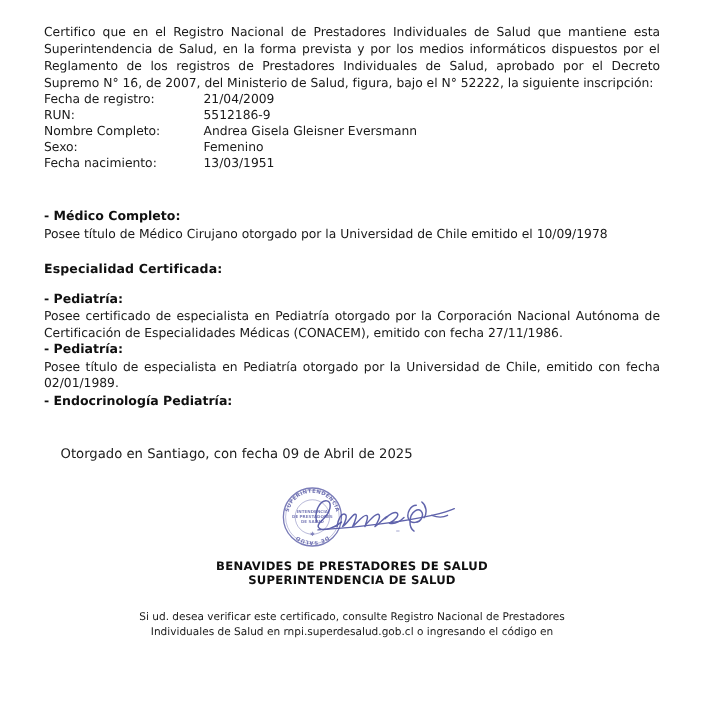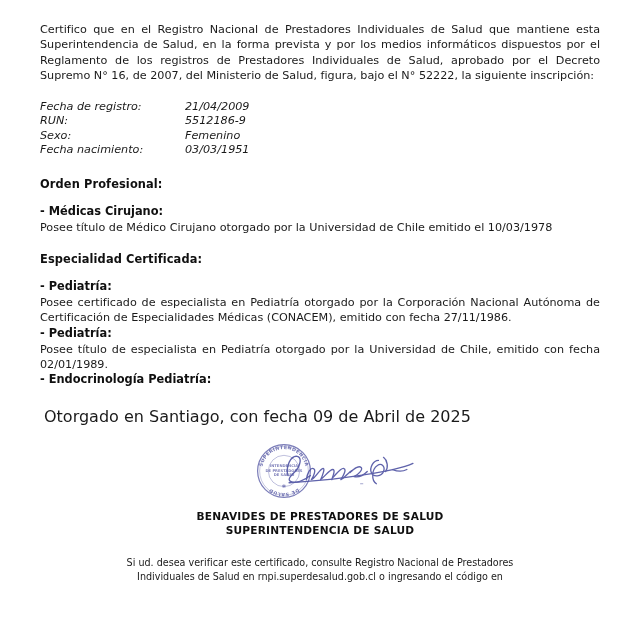--- a/index.html
+++ b/index.html
@@ -31,24 +31,22 @@
     line-height: 15.4px;
     text-align: justify;
     text-justify: inter-word;
     width: 560px;
     margin: 0;
     color: #1a1a1a;
   }
 
   
   .fields {
-    margin-top: 16px;
     width: 420px;
     border-collapse: collapse;
-    font-style: italic;
   }
   .fields td {
     font-size: 11.2px;
     line-height: 14.6px;
     padding: 0;
     vertical-align: top;
     color: #1a1a1a;
     white-space: nowrap;
   }
   .fields td.label { width: 145px; }
@@ -79,22 +77,22 @@
     width: 560px;
     text-align: justify;
     text-justify: inter-word;
     color: #1a1a1a;
   }
   .item-body.nojust { text-align: left; }
   .spacer-2  { height: 2px; }
 
   
   .granted {
-    margin: 4px;
-    font-size: 16px;
+    margin: 15px;
+    font-size: 12px;
     line-height: 15px;
     color: #1a1a1a;
   }
   .gap-before-granted { height: 17px; }
 
   
   .sign-area {
     position: relative;
     height: 72px;
     margin-top: 12px;
@@ -146,37 +144,40 @@
     <tbody>
       <tr>
         <td class="label">Fecha de registro:</td>
         <td class="value">21/04/2009</td>
       </tr>
       <tr>
         <td class="label">RUN:</td>
         <td class="value">5512186-9</td>
       </tr>
       <tr>
+        <td class="label">Nombre Completo:</td>
+        <td class="value">Andrea Gisela Gleisner Eversmann</td>
+      </tr>
+      <tr>
         <td class="label">Sexo:</td>
         <td class="value">Femenino</td>
       </tr>
       <tr>
         <td class="label">Fecha nacimiento:</td>
-        <td class="value">03/03/1951</td>
+        <td class="value">13/03/1951</td>
       </tr>
     </tbody>
   </table>
 
   <div class="gap-before-orden"></div>
-  <p class="section-title">Orden Profesional:</p>
 
   <div class="gap-before-item"></div>
-  <p class="item-title">- Médicas Cirujano:</p>
-  <div class="spacer-2"></div>
-  <p class="item-body nojust">Posee título de Médico Cirujano otorgado por la Universidad de Chile emitido el 10/03/1978</p>
+  <p class="item-title">- Médico Completo:</p>
+  <div class="spacer-2"></div>
+  <p class="item-body nojust">Posee título de Médico Cirujano otorgado por la Universidad de Chile emitido el 10/09/1978</p>
 
   <div class="gap-before-esp"></div>
   <p class="section-title">Especialidad Certificada:</p>
 
   <div class="gap-before-item"></div>
   <p class="item-title">- Pediatría:</p>
   <div class="spacer-2"></div>
   <p class="item-body">Posee certificado de especialista en Pediatría otorgado por la Corporación Nacional Autónoma de Certificación de Especialidades Médicas (CONACEM), emitido con fecha 27/11/1986.</p>
 
   <p class="item-title">- Pediatría:</p>

